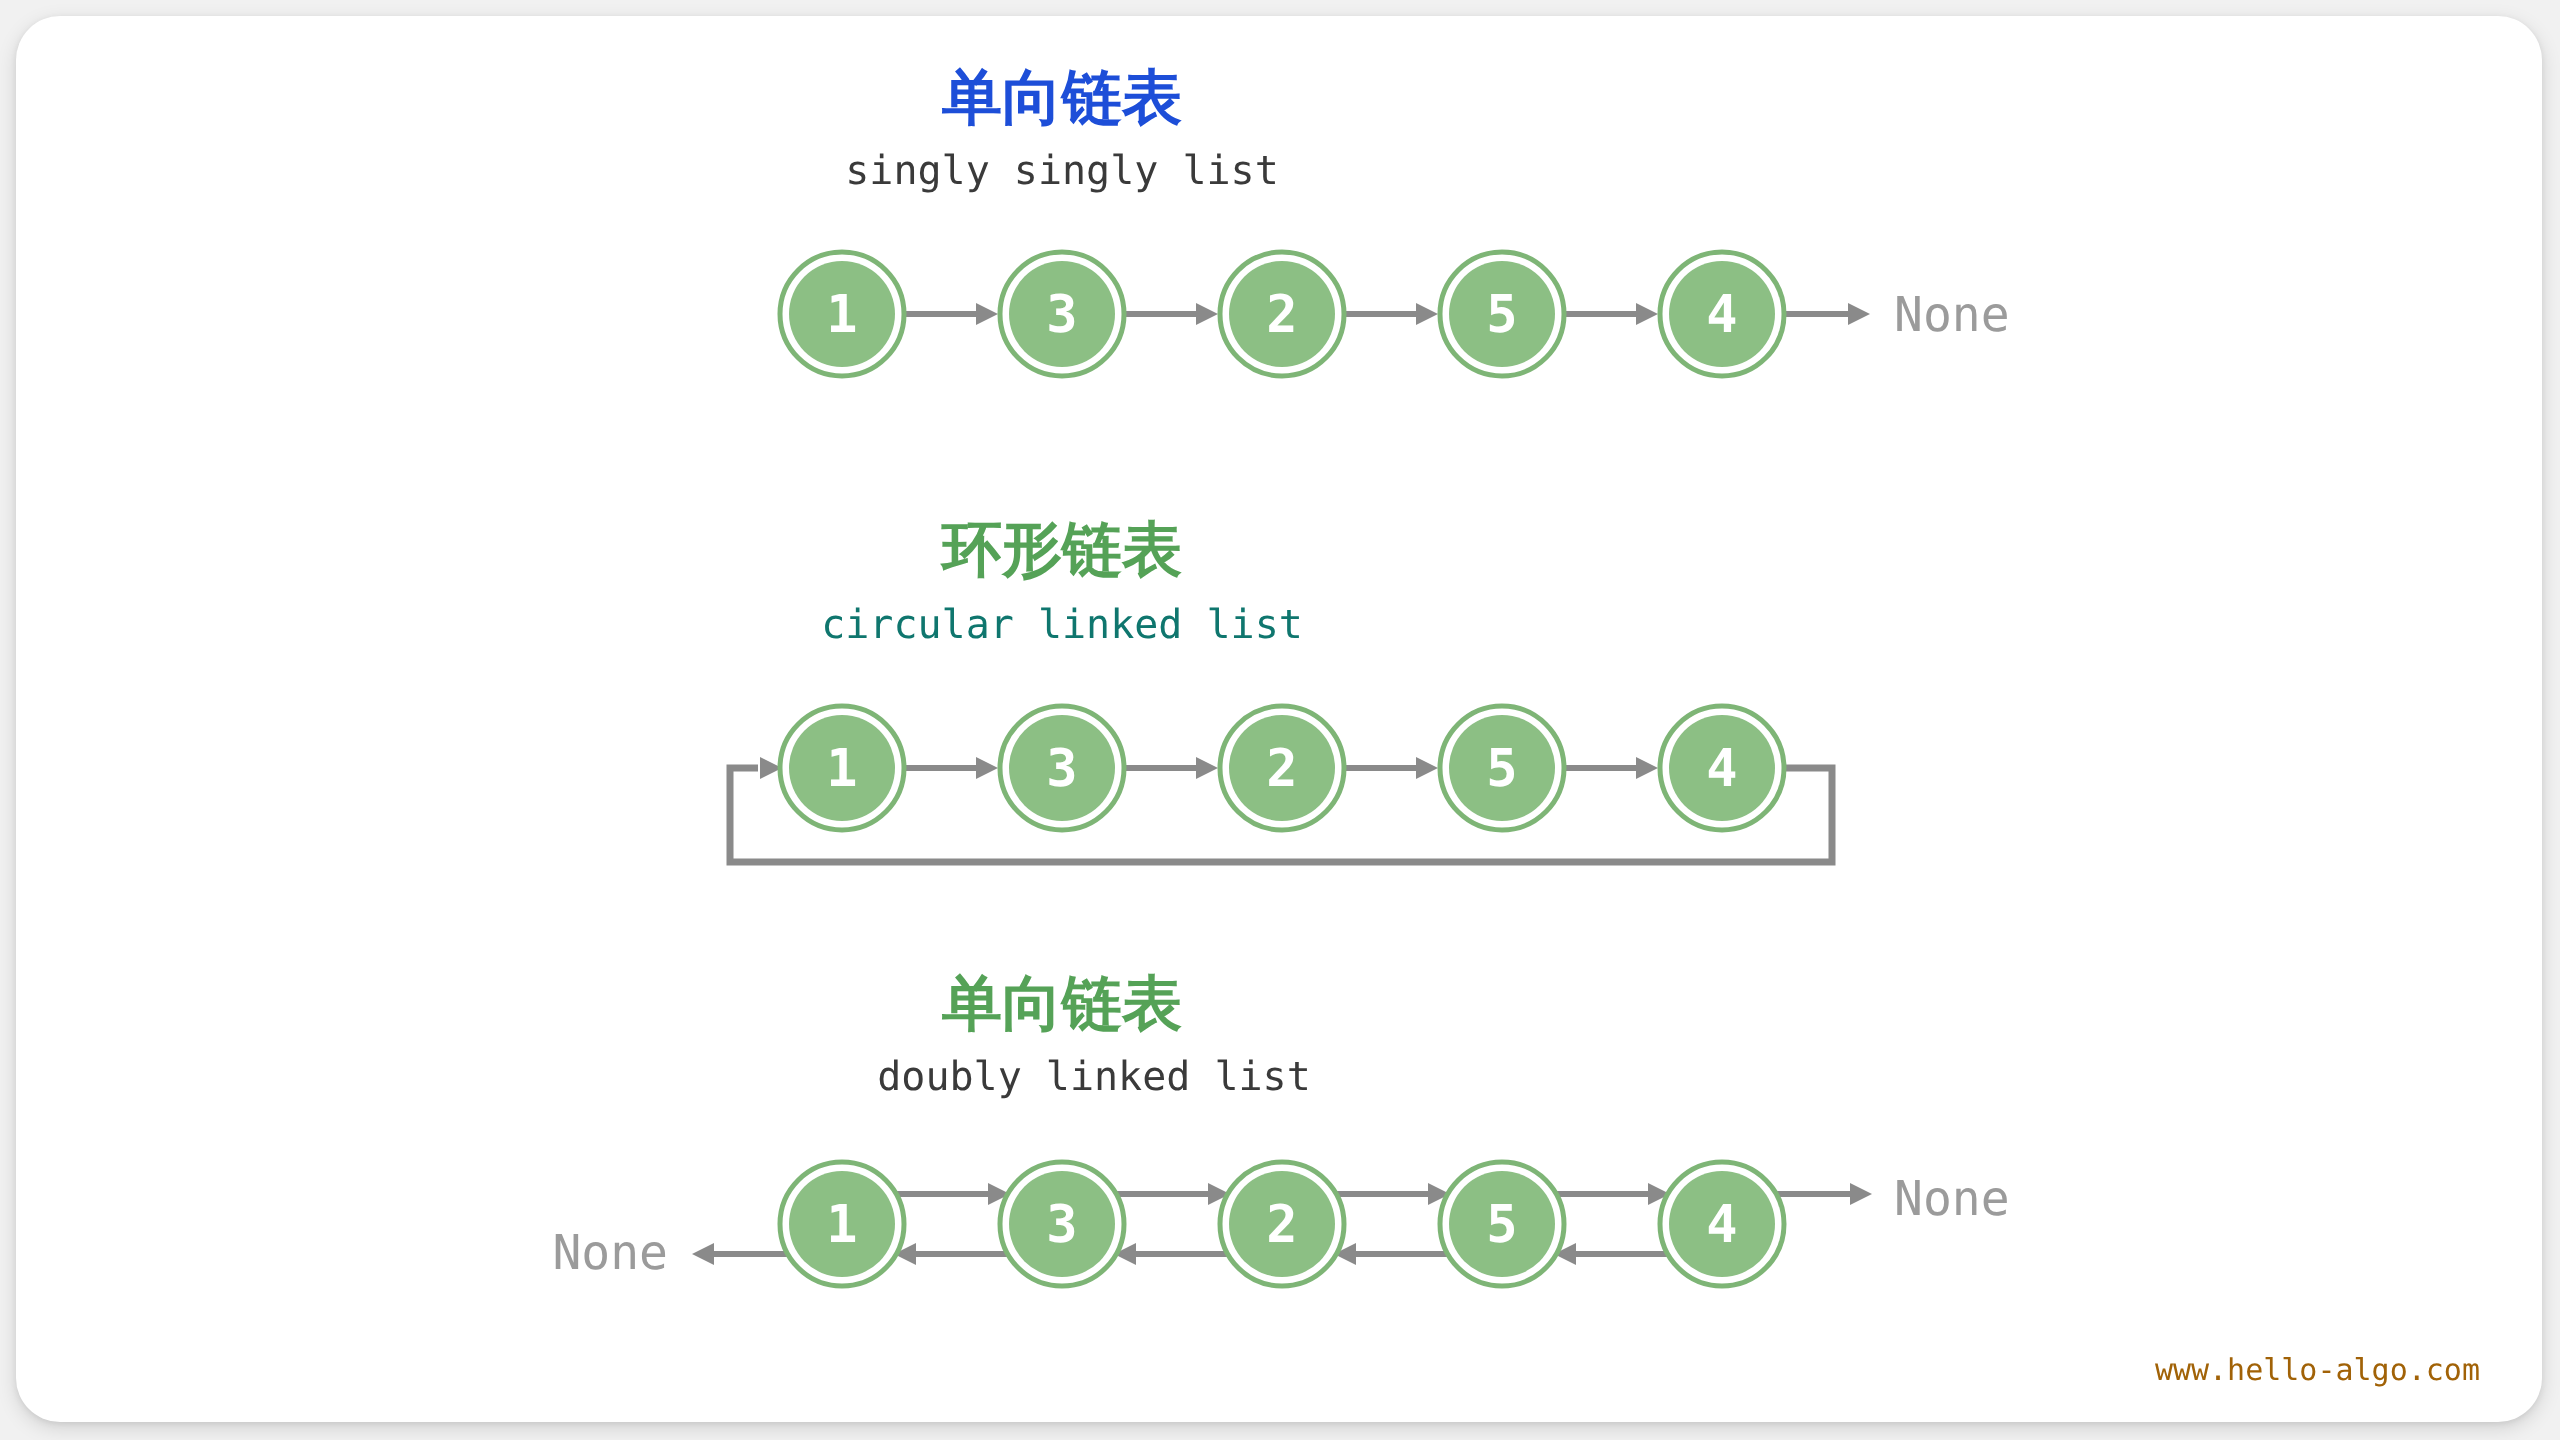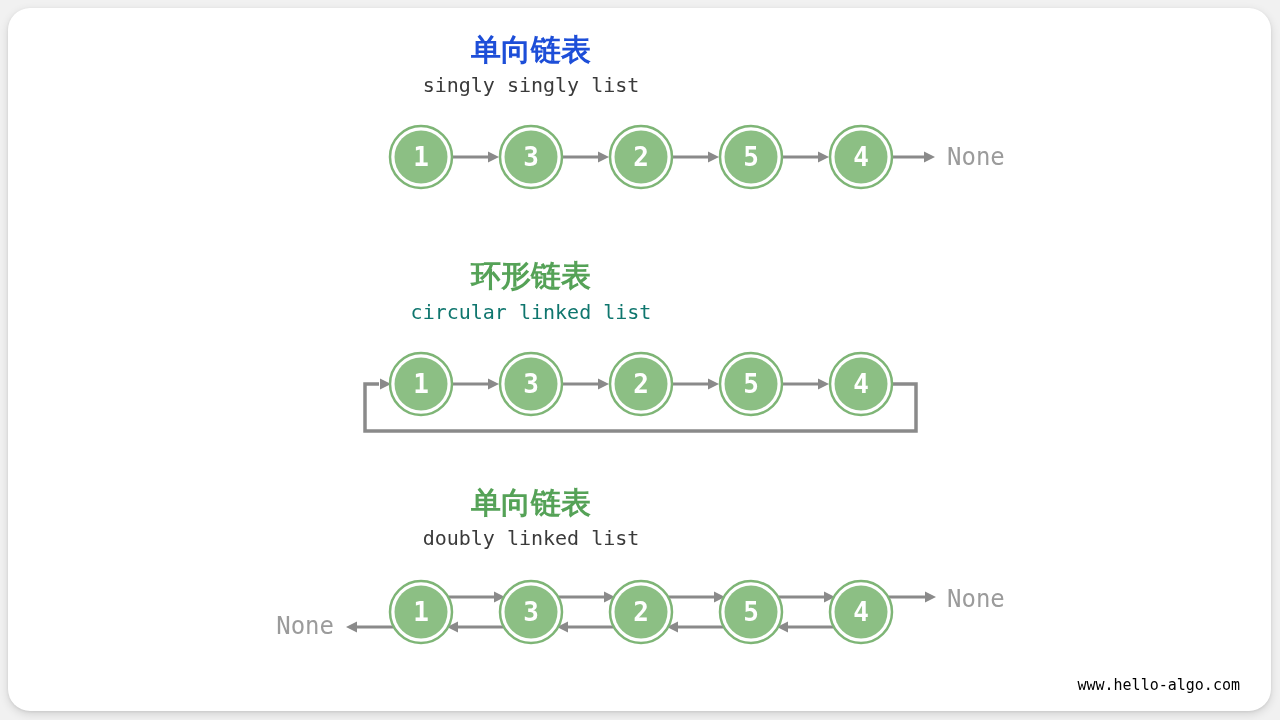--- a/index.html
+++ b/index.html
@@ -37,21 +37,21 @@
 
 <div class="card" style="background: rgb(255, 255, 255);"></div>
 
 <div class="title-zh" style="top: 33px; color: #1d4ed8; text-align: center;">单向链表</div>
 <div class="title-en" style="top: 73px; color: rgb(58, 58, 58);">singly singly list</div>
 
 <div class="title-zh" style="top: 259px; color: rgb(85, 162, 87); text-align: right;">环形链表</div>
 <div class="title-en" style="top: 300px; color: #0f766e;">circular linked list</div>
 
 <div class="title-zh" style="top: 486px; color: rgb(85, 162, 87);">单向链表</div>
-<div class="title-en" style="top: 526px; color: rgb(58, 58, 58);">doubly linked list</div>
+<div class="title-en" style="top: 526px; color: rgb(58, 58, 58); margin-left: 16px;">doubly linked list</div>
 
 <svg id="diagram" width="1280" height="720" viewBox="0 0 1280 720">
     <g>
       <line x1="453" y1="157" x2="490" y2="157" stroke="#8a8a8a" stroke-width="3"></line>
       <polygon points="499,157 488,151.5 488,162.5" fill="#8a8a8a"></polygon>
       <line x1="563" y1="157" x2="600" y2="157" stroke="#8a8a8a" stroke-width="3"></line>
       <polygon points="609,157 598,151.5 598,162.5" fill="#8a8a8a"></polygon>
       <line x1="673" y1="157" x2="710" y2="157" stroke="#8a8a8a" stroke-width="3"></line>
       <polygon points="719,157 708,151.5 708,162.5" fill="#8a8a8a"></polygon>
       <line x1="783" y1="157" x2="820" y2="157" stroke="#8a8a8a" stroke-width="3"></line>
@@ -166,13 +166,13 @@
         <text x="751" y="612" dy="0.35em" text-anchor="middle" fill="#ffffff" font-size="26" font-weight="bold" font-family="&quot;DejaVu Sans Mono&quot;, monospace">5</text>
       </g>
       <g>
         <circle cx="861" cy="612" r="31" fill="#ffffff" stroke="#7eb576" stroke-width="2.5"></circle>
         <circle cx="861" cy="612" r="26.5" fill="#8cbf84"></circle>
         <text x="861" y="612" dy="0.35em" text-anchor="middle" fill="#ffffff" font-size="26" font-weight="bold" font-family="&quot;DejaVu Sans Mono&quot;, monospace">4</text>
       </g>
     </g>
   </svg>
 
-<div class="watermark" style="color: #000000;">www.hello-algo.com</div>
+<div class="watermark" style="color: #a16207;">www.hello-algo.com</div>
 
 </body></html>

